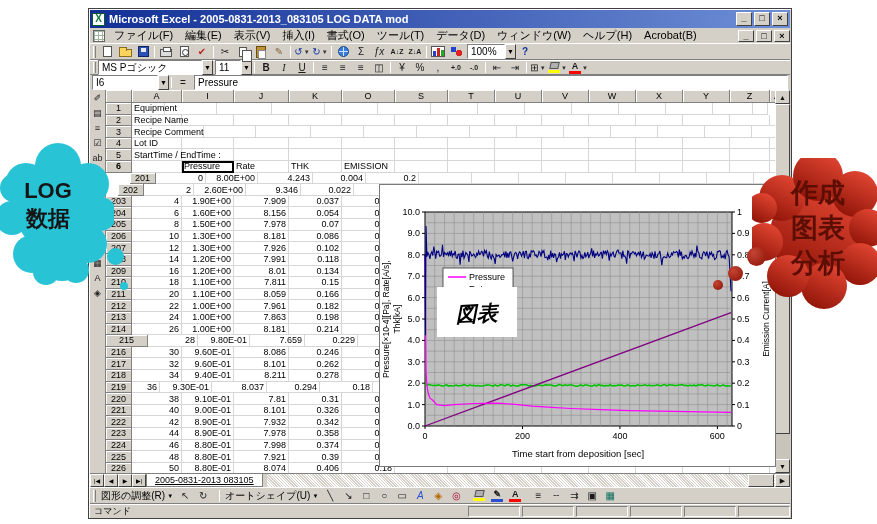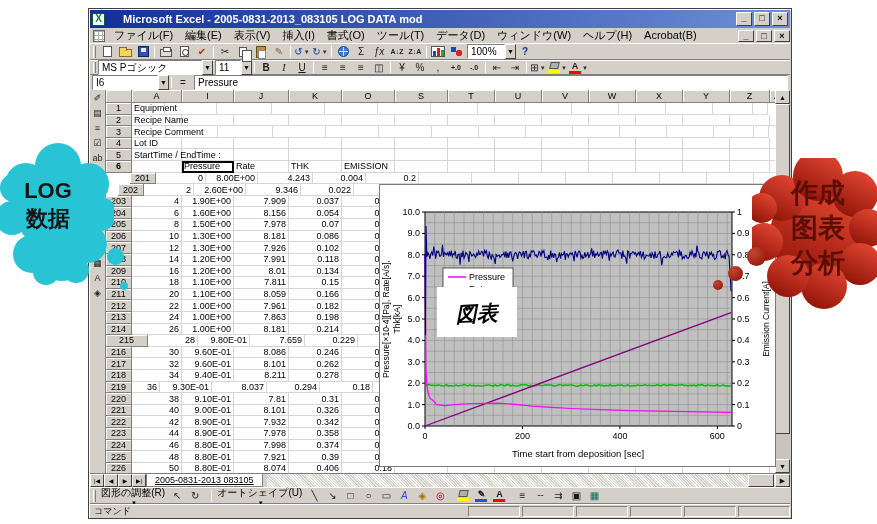--- a/index.html
+++ b/index.html
@@ -5,21 +5,21 @@
   html,body{margin:0;padding:0;background:#fff;width:877px;height:524px;overflow:hidden;
     font-family:"Liberation Sans",sans-serif;-webkit-font-smoothing:none;}
   *{box-sizing:border-box;}
 
   
   #excel-window{position:absolute;left:88px;top:8px;width:704px;height:511px;
     background:#d4d0c8;border:1px solid #404040;box-shadow:inset 1px 1px 0 #fff;
     display:flex;flex-direction:column;padding:1px;}
   #titlebar{height:18px;background:linear-gradient(90deg,#122f96,#6e8fd6);display:flex;
     align-items:center;padding:0 2px;color:#fff;font-size:11px;font-weight:bold;flex:0 0 18px;}
-  #titlebar .ttext{flex:1;white-space:nowrap;overflow:hidden;margin-left:18px;}
+  #titlebar .ttext{flex:1;white-space:nowrap;overflow:hidden;margin-left:4px;}
   .appicon{width:13px;height:13px;background:#fff;border:1px solid #0a5b2e;display:flex;
     align-items:center;justify-content:center;color:#0c7c3c;font-size:10px;font-weight:bold;line-height:1;}
   .winbtn{width:16px;height:14px;background:#d4d0c8;border:1px solid;border-color:#fff #404040 #404040 #fff;
     font-size:9px;line-height:11px;text-align:center;color:#000;margin-left:2px;font-weight:bold;}
   #menubar{height:15px;display:flex;align-items:center;font-size:11px;flex:0 0 15px;background:#d4d0c8;}
   .bookicon{width:12px;height:12px;background:#fff;border:1px solid #666;margin:0 3px;
     background-image:linear-gradient(#9db89d 1px,transparent 1px),linear-gradient(90deg,#9db89d 1px,transparent 1px);
     background-size:4px 4px;}
   .menu-item{padding:0 6px;height:15px;line-height:15px;white-space:nowrap;}
   #menubar .spacer{flex:1;}
@@ -100,21 +100,21 @@
   .tabnav{width:14px;background:#d4d0c8;border:1px solid;border-color:#fff #404040 #404040 #fff;
     font-size:6px;display:flex;align-items:center;justify-content:center;}
   #sheet-tab{background:#fff;border:1px solid #808080;border-top:none;padding:0 8px;font-size:9px;
     display:flex;align-items:center;text-decoration:underline;white-space:nowrap;}
   #hscroll{flex:1;position:relative;margin-left:4px;}
   #hthumb{position:absolute;right:16px;top:0;width:26px;height:13px;background:#d4d0c8;
     border:1px solid;border-color:#fff #404040 #404040 #fff;}
   #hsbtn{position:absolute;right:0;top:0;width:15px;height:13px;}
   
   #drawing-toolbar{height:17px;flex:0 0 17px;}
-  .dlabel{font-size:10px;padding:0 3px;display:flex;align-items:center;white-space:nowrap;flex-direction:column;}
+  .dlabel{font-size:10px;padding:0 3px;display:flex;align-items:center;white-space:nowrap;}
   
   #status-bar{height:13px;flex:0 0 13px;background:#d4d0c8;border-top:1px solid #fff;display:flex;
     align-items:center;font-size:9px;padding-left:4px;}
   #status-bar .seg{height:11px;width:52px;border:1px solid;border-color:#808080 #fff #fff #808080;margin-left:2px;}
   #status-bar .spacer{flex:1;}
   
   #chart-object{position:absolute;left:289px;top:94px;width:397px;height:283px;background:#fff;
     border:1px solid #7a7a7a;z-index:10;}
   #chart-svg{display:block;}
   
@@ -391,21 +391,21 @@
           <div class="gcell" style="width: 47px;"></div>
           <div class="gcell" style="width: 47px;"></div>
           <div class="gcell" style="width: 47px;"></div>
           <div class="gcell" style="width: 47px;"></div>
           <div class="gcell" style="width: 47px;"></div>
           <div class="gcell" style="width: 40px;"></div>
           <div class="gcell" style="width: 15px;"></div>
         </div>
         <div class="grow">
           <div class="rowhdr" style="width: 26px; height: 100%;">3</div>
-          <div class="gcell labelspill" style="width: 34px;">
+          <div class="gcell labelspill" style="width: 72px;">
             <span class="spill">Recipe Comment</span>
           </div>
           <div class="gcell" style="width: 52px;"></div>
           <div class="gcell" style="width: 55px;"></div>
           <div class="gcell" style="width: 53px;"></div>
           <div class="gcell" style="width: 53px;"></div>
           <div class="gcell" style="width: 53px;"></div>
           <div class="gcell" style="width: 47px;"></div>
           <div class="gcell" style="width: 47px;"></div>
           <div class="gcell" style="width: 47px;"></div>

